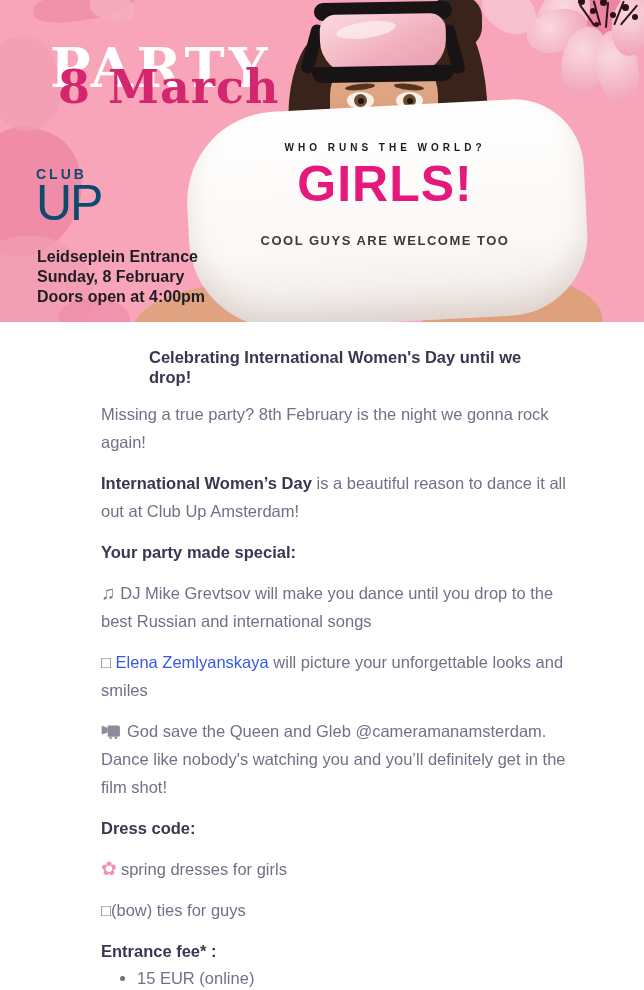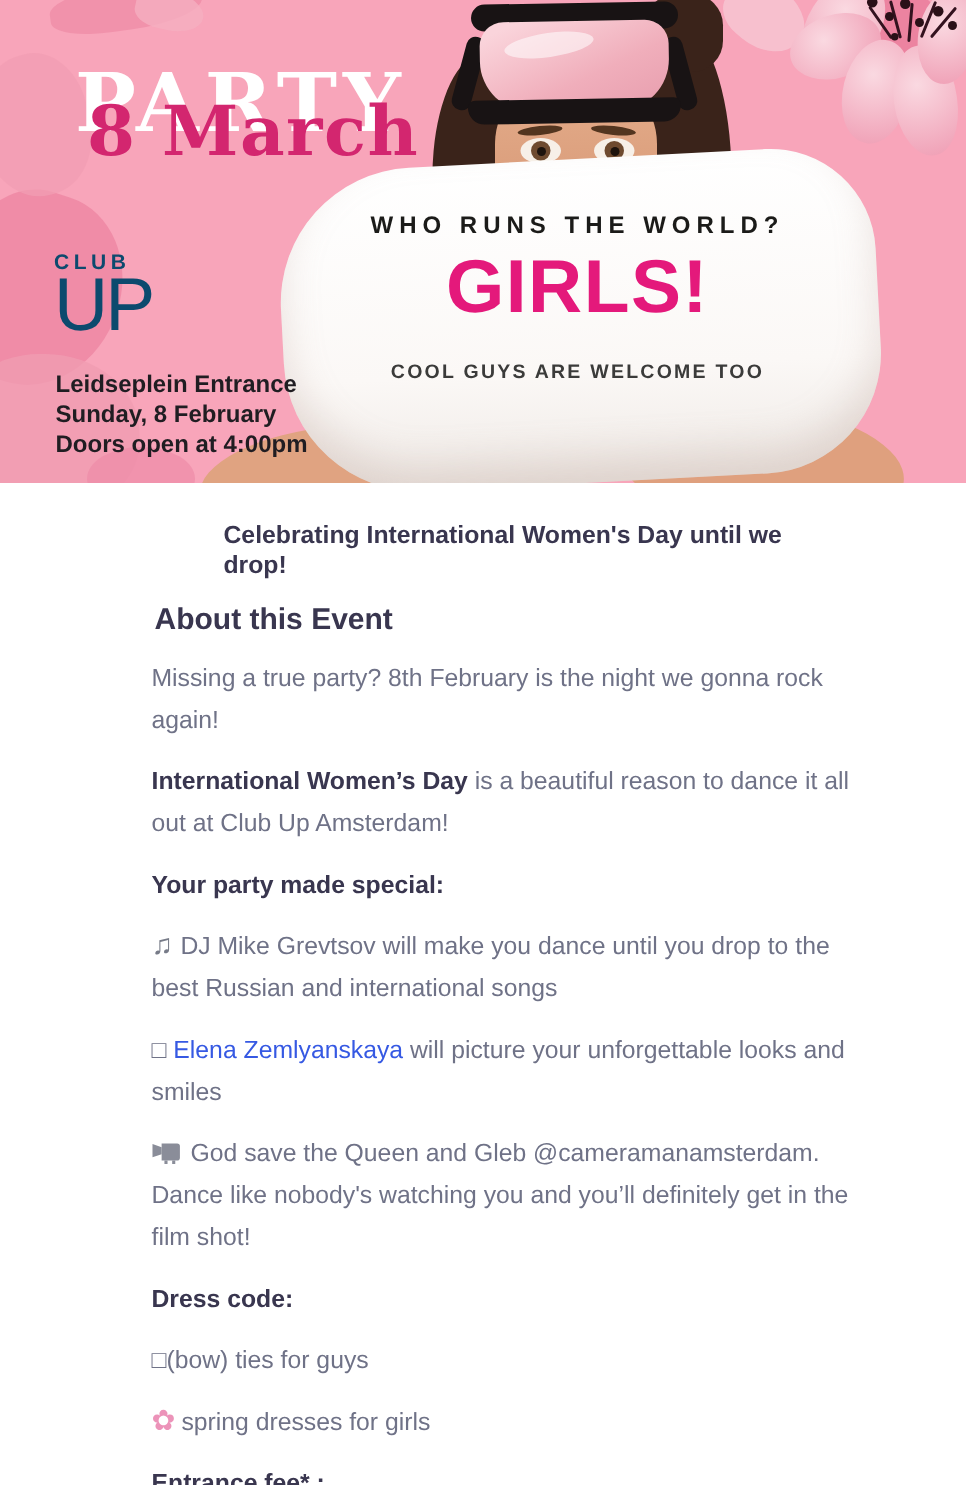--- a/index.html
+++ b/index.html
@@ -59,21 +59,21 @@
 
   
   .arm{background:#E0A381;border-radius:50%;z-index:2;}
   .arm-l{left:133px;top:284px;width:188px;height:76px;transform:rotate(-5deg);}
   .arm-r{left:413px;top:270px;width:190px;height:82px;transform:rotate(6deg);background:#DFA07E;}
 
   
   .pillow{left:188px;top:106px;width:398px;height:216px;background:linear-gradient(180deg,#FFFFFF 0%,#FBF8F6 65%,#EFEAE6 100%);border-radius:90px 70px 80px 90px;transform:rotate(-3deg);box-shadow:inset 0 -16px 26px rgba(180,150,140,.28);z-index:4;}
   .pillow-text{left:235px;top:142px;width:300px;text-align:center;z-index:5;}
   .pillow-text span{position:static;display:block;}
-  .pillow-line1{font-size:16px;font-weight:800;letter-spacing:4px;color:#1B1B19;}
+  .pillow-line1{font-size:10px;font-weight:800;letter-spacing:4px;color:#1B1B19;}
   .pillow-line2{font-size:50px;font-weight:800;letter-spacing:1px;color:#E4197B;margin-top:2px;}
   .pillow-line3{font-size:13px;font-weight:600;letter-spacing:1.5px;color:#3B3B3A;margin-top:20px;}
 
   
   .flower{right:0;top:0;width:110px;height:118px;z-index:1;}
   .flower div{position:absolute;}
   .petal{background:radial-gradient(circle at 40% 35%,#FAD9E1,#EF9CB3);border-radius:50% 50% 48% 52%;}
   .petal-back{left:14px;top:-12px;width:86px;height:52px;background:#EA7F9D;opacity:.9;transform:rotate(20deg);border-radius:50%;}
   .petal1{left:4px;top:-18px;width:48px;height:72px;transform:rotate(32deg);}
   .petal2{left:-8px;top:10px;width:62px;height:42px;transform:rotate(-18deg);}
@@ -189,44 +189,43 @@
     <div class="venue">
       <span>Leidseplein Entrance</span>
       <span>Sunday, 8 February</span>
       <span>Doors open at 4:00pm</span>
     </div>
   </header>
 
   <main class="content">
     <p class="tagline">Celebrating International Women's Day until we drop!</p>
 
-    <h2 class="about-heading">About this Event</h2>
 
     <p>Missing a true party? 8th February is the night we gonna rock again!</p>
 
     <p><span class="bold-seg">International Women’s Day</span><span> is a beautiful reason to dance it all out at Club Up Amsterdam!</span></p>
 
     <p class="label">Your party made special:</p>
 
     <p><span class="music-icon">♫</span><span>DJ Mike Grevtsov will make you dance until you drop to the best Russian and international songs</span></p>
 
     <p><span class="tofu">□ </span><a class="evt-link">Elena Zemlyanskaya</a><span> will picture your unforgettable looks and smiles</span></p>
 
     <p><svg class="camera-icon" viewBox="0 0 22 16">
           <path d="M7 1.5h11a2 2 0 0 1 2 2v8a2 2 0 0 1-2 2H7z"></path>
           <path d="M7 4 L0.5 1.8 v9.4 L7 9z"></path>
           <rect x="9" y="13.5" width="2.2" height="2.5"></rect>
           <rect x="14.5" y="13.5" width="2.2" height="2.5"></rect>
         </svg><span>God save the Queen and Gleb @cameramanamsterdam. Dance like nobody's watching you and you’ll definitely get in the film shot!</span></p>
 
     <p class="label">Dress code:</p>
 
+    <p><span class="blossom-icon">✿</span><span>spring dresses for girls</span></p>
+
     <p>□(bow) ties for guys</p>
-
-    <p><span class="blossom-icon">✿</span><span>spring dresses for girls</span></p>
 
     <p class="label">Entrance fee* :</p>
 
     <ul class="fee-list">
       <li>15 EUR (online)</li>
 
     </ul>
 
   </main>
 

